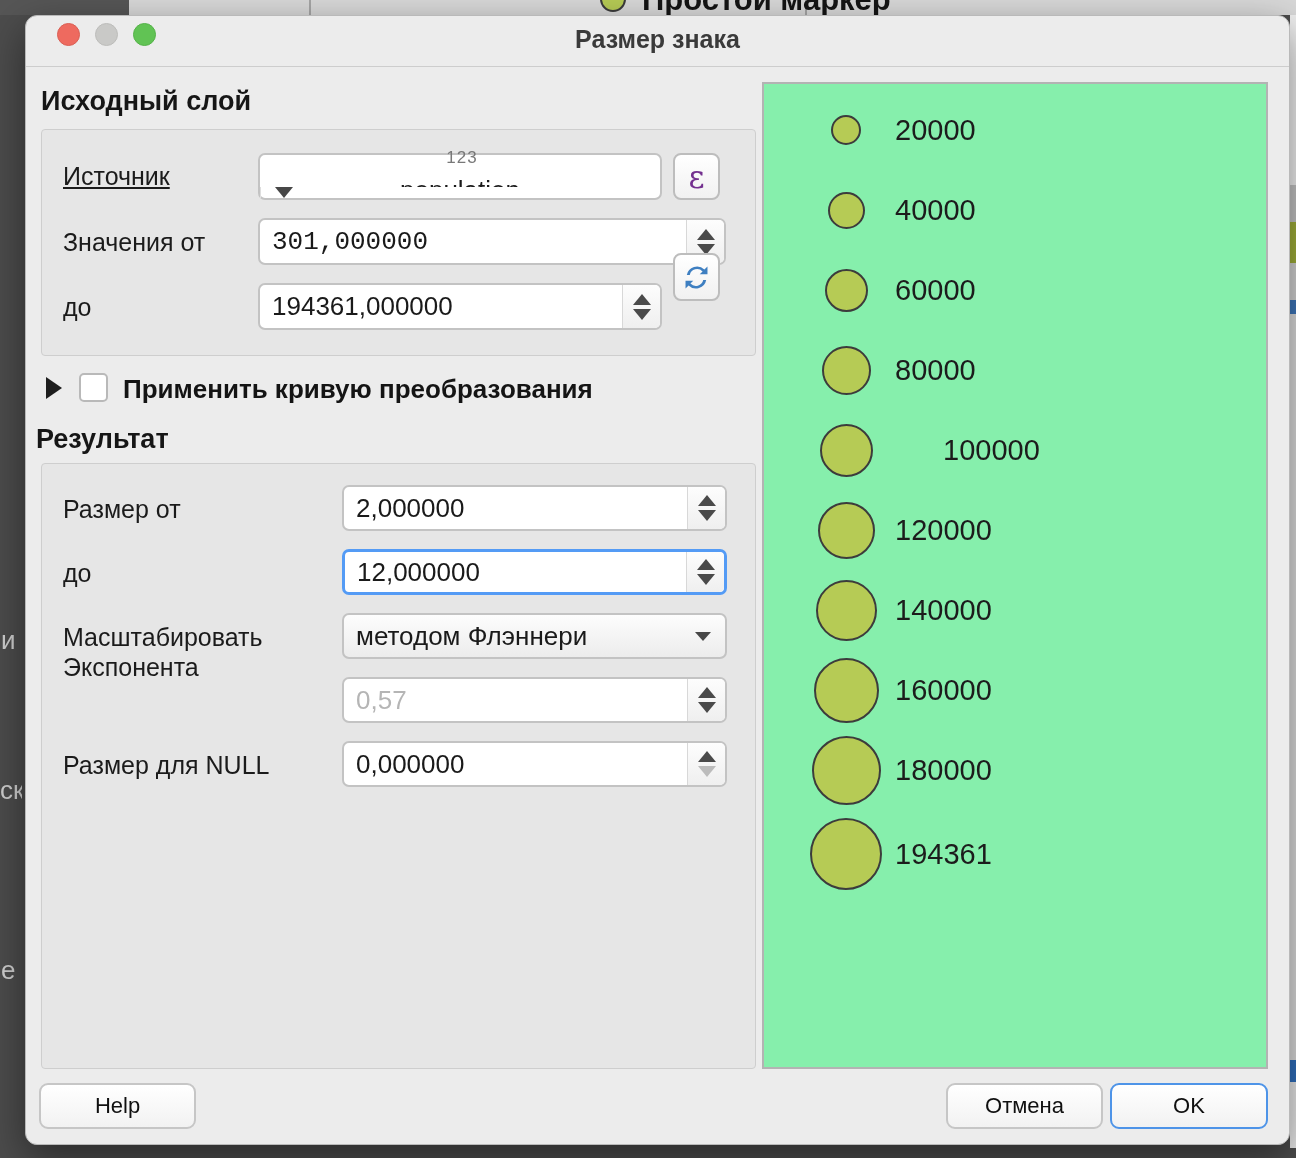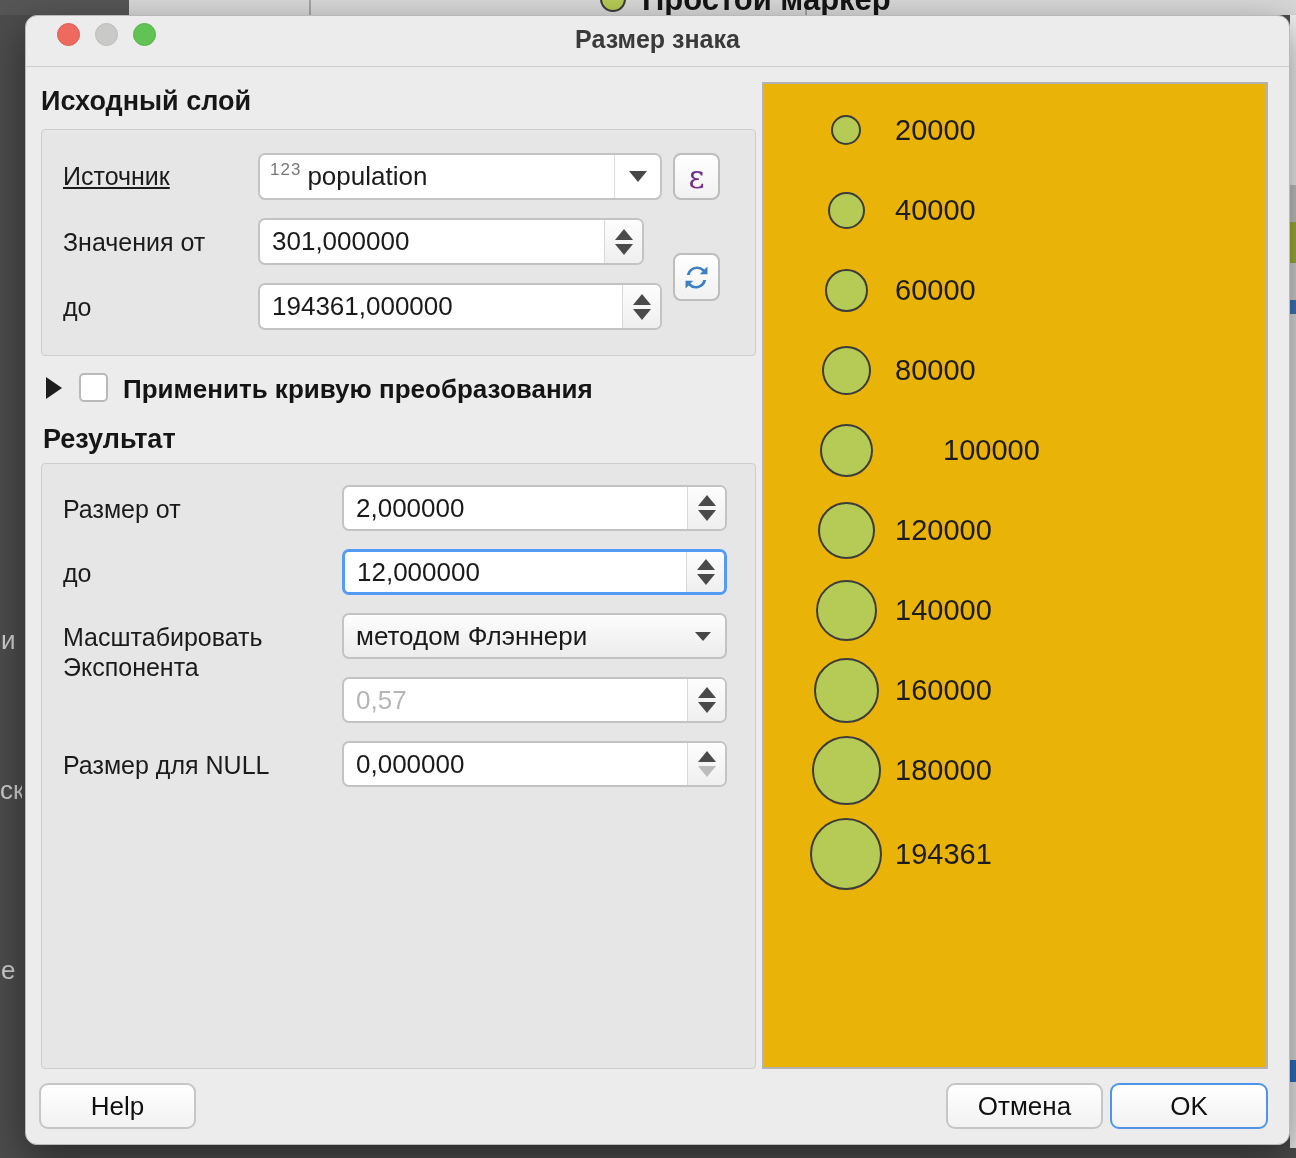--- a/index.html
+++ b/index.html
@@ -58,26 +58,26 @@
   .dd-arrow { width:0; height:0; border-left:9px solid transparent; border-right:9px solid transparent; border-top:11px solid #474747; }
 
   .tool-btn { position:absolute; background:linear-gradient(#ffffff,#f1f1f1); border:2px solid #bdbdbd; border-radius:8px;
               display:flex; align-items:center; justify-content:center; cursor:default; }
   .eps { font-family:"DejaVu Serif", serif; font-size:31px; color:#73308f; }
 
   .expander { position:absolute; width:0; height:0; border-top:11px solid transparent; border-bottom:11px solid transparent; border-left:16px solid #1d1d1d; }
   .checkbox { position:absolute; width:29px; height:29px; background:#fff; border:2px solid #b9b9b9; border-radius:5px; }
   .chk-label { position:absolute; font-size:26px; font-weight:bold; color:#141414; white-space:nowrap; }
 
-  .preview { position:absolute; background:#eab308; border:2px solid #b3b3b3; }
+  .preview { position:absolute; background:#86efac; border:2px solid #b3b3b3; }
   .pv-circle { position:absolute; border-radius:50%; }
   .pv-label { position:absolute; left:131px; font-size:29px; color:#1c1c1c; transform:translateY(-50%); }
 
   .btn { position:absolute; background:linear-gradient(#ffffff,#f2f2f2); border:2px solid #c6c6c6; border-radius:9px;
-         display:flex; align-items:center; justify-content:center; font-size:26px; color:#101010; }
+         display:flex; align-items:center; justify-content:center; font-size:22px; color:#101010; }
   .btn.primary { border:2.5px solid #4e94e8; }
 </style>
 </head>
 <body>
 
 <div class="bg-top">
   <div class="dark-block"></div>
   <div class="tab-divider" style="left:309px"></div>
   <div class="tab-divider" style="left:805px"></div>
   <div class="bg-tab-marker"></div>
@@ -105,33 +105,33 @@
     <span class="tl red"></span>
     <span class="tl gray"></span>
     <span class="tl green"></span>
     <div class="title">Размер знака</div>
   </div>
 
   <div class="hdr" style="left:15px; top:70px;">Исходный слой</div>
   <div class="groupbox" style="left:15px; top:113px; width:715px; height:227px;"></div>
 
   <div class="lbl" style="left:37px; top:146px;text-decoration:underline;">Источник</div>
-  <div class="combo" style="left:232px; top:137px; width:404px; height:47px;">
+  <div class="combo" style="left:232px; top:137px; width:404px; height:47px;flex-direction:column;">
     <span class="num-icon">123</span>
     <span class="val">population</span>
     <span class="arrow-zone">
         <span class="dd-arrow"></span>
       </span>
   </div>
   <div class="tool-btn" style="left:647px; top:137px; width:47px; height:47px;">
     <span class="eps">ε</span>
   </div>
 
   <div class="lbl" style="left:37px; top:212px;">Значения от</div>
-  <div class="field" style="left:232px; top:202px; width:386px; height:47px;">
+  <div class="field" style="left:232px; top:202px; width:468px; height:47px;font-family:Liberation Mono, monospace;">
     <span class="val">301,000000</span>
     <span class="spin">
       <span class="tri-up"></span>
       <span class="tri-dn"></span>
     </span>
   </div>
   <div class="tool-btn" style="left:647px; top:237px; width:47px; height:48px;">
     <svg width="31" height="31" viewBox="0 0 24 24">
       <path d="M4.5 10a8 8 0 0 1 13.6-4.1L20.5 3.5v6h-6l2.2-2.2A5.8 5.8 0 0 0 6.8 10H4.5z" fill="#3e7fc1"></path>
       <path d="M19.5 14a8 8 0 0 1-13.6 4.1L3.5 20.5v-6h6l-2.2 2.2a5.8 5.8 0 0 0 9.9-2.7h2.3z" fill="#3e7fc1"></path>
@@ -144,21 +144,21 @@
     <span class="spin">
       <span class="tri-up"></span>
       <span class="tri-dn"></span>
     </span>
   </div>
 
   <div class="expander" style="left:20px; top:361px;"></div>
   <div class="checkbox" style="left:53px; top:357px;"></div>
   <div class="chk-label" style="left:97px; top:358px;">Применить кривую преобразования</div>
 
-  <div class="hdr" style="left:17px; top:408px;">Результат</div>
+  <div class="hdr" style="left:10px; top:408px;">Результат</div>
   <div class="groupbox" style="left:15px; top:447px; width:715px; height:606px;"></div>
 
   <div class="lbl" style="left:37px; top:479px;">Размер от</div>
   <div class="field" style="left:316px; top:469px; width:385px; height:46px;">
     <span class="val">2,000000</span>
     <span class="spin">
       <span class="tri-up"></span>
       <span class="tri-dn"></span>
     </span>
   </div>

